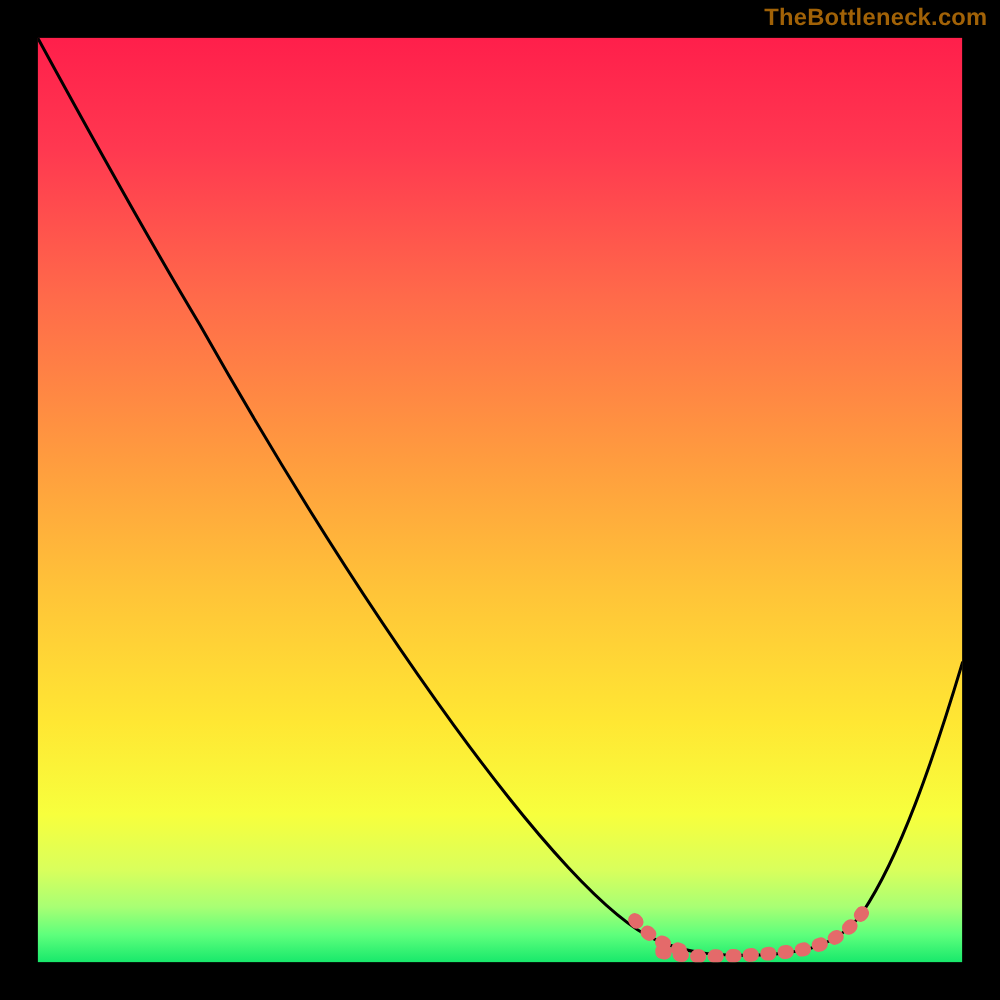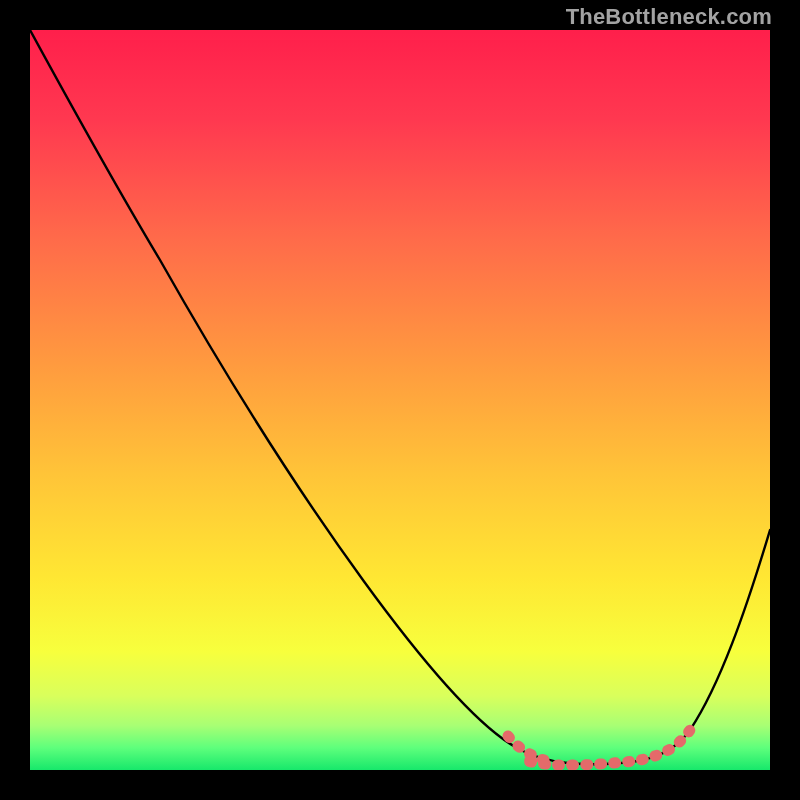--- a/index.html
+++ b/index.html
@@ -13,23 +13,23 @@
   }
   .frame {
     position: relative;
     width: 800px;
     height: 800px;
     background: #000;
   }
   .watermark {
     position: absolute;
     top: 4px;
-    right: 28px;
-    color: #a3a3a3;
-    font-size: 22px;
+    right: 10px;
+    color: #a16207;
+    font-size: 19px;
     font-weight: 600;
     letter-spacing: 0.2px;
     z-index: 5;
   }
   .plot-area {
     position: absolute;
     left: 30px;
     top: 30px;
     width: 740px;
     height: 740px;

